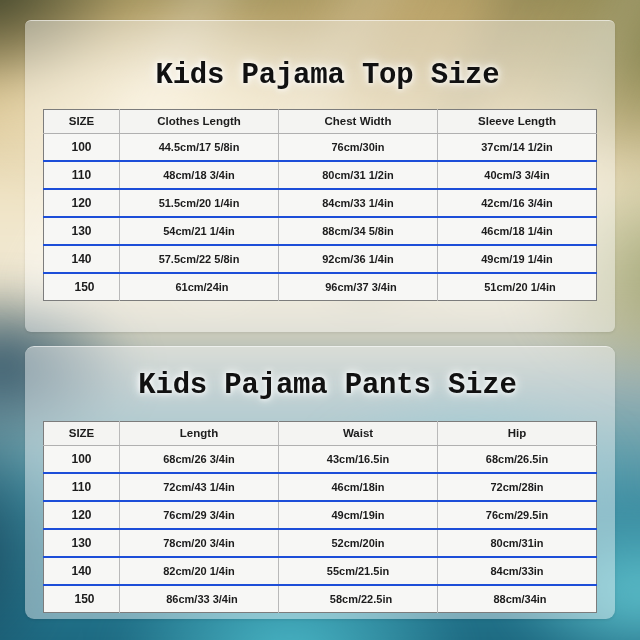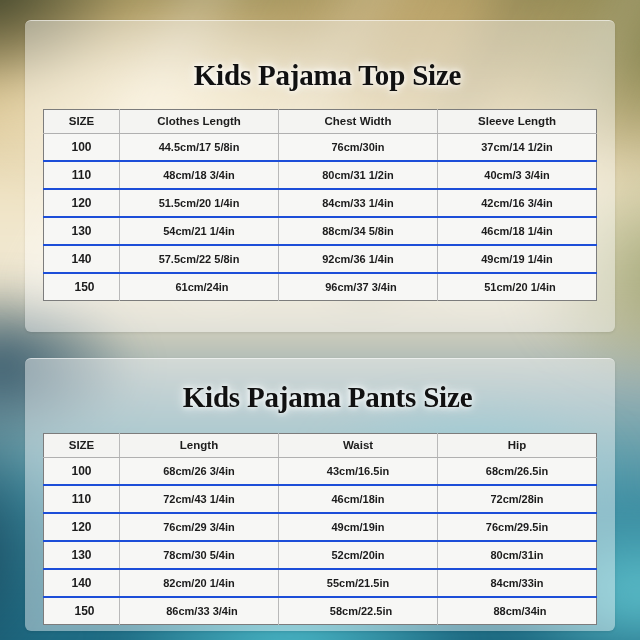--- a/index.html
+++ b/index.html
@@ -74,29 +74,29 @@
     position: absolute;
     left: 25px;
     width: 590px;
     z-index: 2;
     background: rgba(255,255,255,0.42);
     border-radius: 6px;
     box-shadow: 0 1px 3px rgba(0,0,0,0.10);
     border-top: 1px solid rgba(255,255,255,0.55);
   }
   #panel-top { top: 20px; height: 311px; }
-  #panel-bottom { top: 358px; height: 272px; }
+  #panel-bottom { top: 346px; height: 272px; border-radius: 9px; }
 
   .panel-title {
     text-align: center;
     color: #111111;
     font-weight: 700;
     font-size: 29px;
     letter-spacing: -0.2px;
-    font-family: Liberation Serif, serif;
+    font-family: Liberation Mono, monospace;
     text-shadow:
       0 0 5px rgba(255,255,255,0.95),
       0 0 10px rgba(255,255,255,0.85),
       0 0 16px rgba(255,255,255,0.6);
     padding-left: 15px;
   }
   #panel-top .panel-title { padding-top: 38px; }
   #panel-bottom .panel-title { padding-top: 22px; }
 
   
@@ -243,21 +243,21 @@
         <td>72cm/28in</td>
       </tr>
       <tr>
         <td class="size-cell">120</td>
         <td>76cm/29 3/4in</td>
         <td>49cm/19in</td>
         <td>76cm/29.5in</td>
       </tr>
       <tr>
         <td class="size-cell">130</td>
-        <td>78cm/30 5/4in</td>
+        <td>78cm/20 3/4in</td>
         <td>52cm/20in</td>
         <td>80cm/31in</td>
       </tr>
       <tr>
         <td class="size-cell">140</td>
         <td>82cm/20 1/4in</td>
         <td>55cm/21.5in</td>
         <td>84cm/33in</td>
       </tr>
       <tr>

